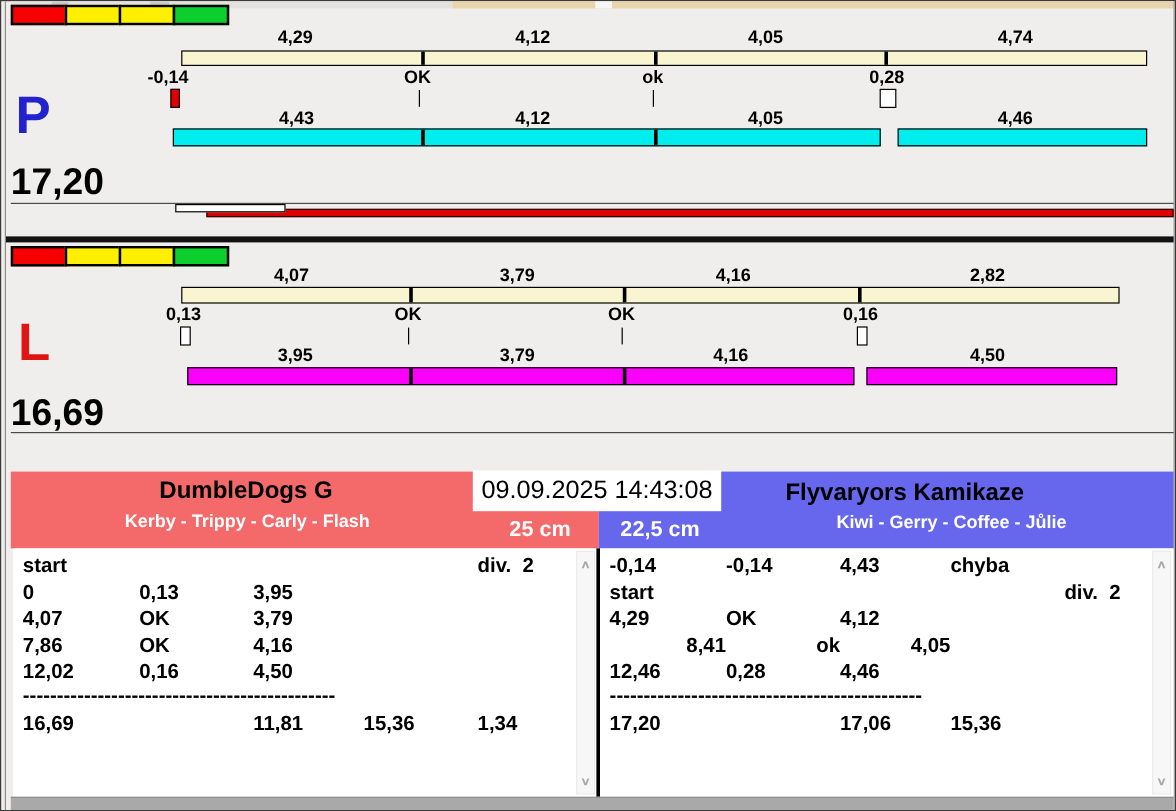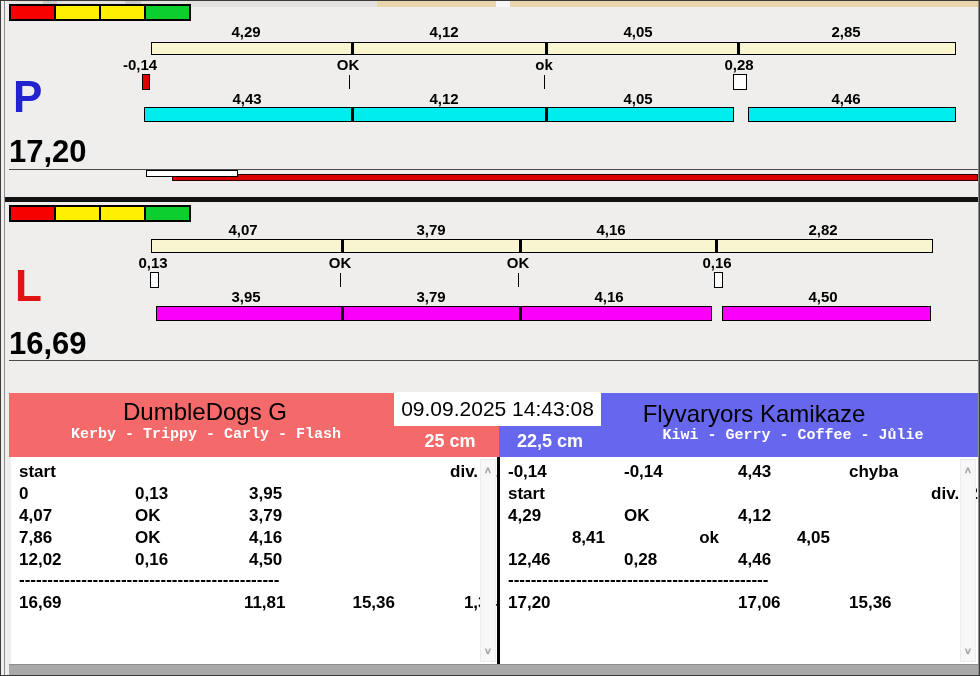--- a/index.html
+++ b/index.html
@@ -28,28 +28,28 @@
   .lbl{position:absolute;transform:translateX(-50%);font-size:15px;font-weight:bold;color:#000;white-space:nowrap;line-height:15px;}
   .marker{position:absolute;border:1px solid #000;box-sizing:border-box;}
   .marker.redfill{background:#e00000;}
   .marker.whitefill{background:#fff;}
   .tickline{position:absolute;width:1px;background:#000;}
   .big-letter{position:absolute;font-size:44px;font-weight:bold;line-height:40px;}
   .big-total{position:absolute;font-size:31px;font-weight:bold;color:#000;line-height:30px;}
   .hline{position:absolute;background:#4a4a4a;}
   
   .hdr{position:absolute;top:392px;height:64px;}
-  .hdr-title{position:absolute;transform:translateX(-50%);font-size:24px;font-weight:normal;color:#000;white-space:nowrap;}
-  .hdr-dogs{position:absolute;transform:translateX(-50%);font-size:15px;font-weight:bold;color:#fff;white-space:nowrap;font-family:Liberation Mono, monospace;}
+  .hdr-title{position:absolute;transform:translateX(-50%);font-size:20px;font-weight:bold;color:#000;white-space:nowrap;}
+  .hdr-dogs{position:absolute;transform:translateX(-50%);font-size:15px;font-weight:bold;color:#fff;white-space:nowrap;}
   .hdr-cm{position:absolute;transform:translateX(-50%);font-size:18px;font-weight:bold;color:#fff;white-space:nowrap;}
   .datebox{position:absolute;left:393px;top:391px;width:207px;height:34px;background:#fff;
     display:flex;align-items:center;justify-content:center;font-size:21px;color:#000;white-space:nowrap;}
   
   .panel{position:absolute;top:456px;height:207px;background:#fff;}
-  .trow{position:absolute;left:0;right:0;display:flex;padding-left:8px;font-size:17px;font-weight:bold;line-height:20px;color:#000;gap:19px;}
+  .trow{position:absolute;left:0;right:0;display:flex;padding-left:8px;font-size:17px;font-weight:bold;line-height:20px;color:#000;}
   .trow .c{white-space:pre;overflow:visible;}
   .c1{width:97px;} .c2{width:95px;} .c3{width:92px;} .c4{width:95px;} .c5{flex:1;}
   .sep{position:absolute;left:8px;font-size:17px;font-weight:bold;letter-spacing:0;line-height:14px;white-space:nowrap;color:#000;}
   .sbar{position:absolute;width:16px;height:203px;background:#f7f7f7;border:1px solid #ececec;box-sizing:border-box;}
   .sarrow{position:absolute;left:0;width:100%;text-align:center;color:#a9a9a9;font-size:12px;font-weight:bold;line-height:12px;transform:scaleY(.75);}
   .strip{position:absolute;}
 </style>
 </head>
 <body>
 
@@ -69,21 +69,21 @@
     <div class="blk yel"></div>
     <div class="blk grn"></div>
   </div>
 
   <span class="big-letter" style="left:12px;top:76px;color:#2222cf;">P</span>
   <span class="big-total" style="left:8px;top:136px;">17,20</span>
 
   <span class="lbl" style="left:245px;top:23px;">4,29</span>
   <span class="lbl" style="left:443px;top:23px;">4,12</span>
   <span class="lbl" style="left:637px;top:23px;">4,05</span>
-  <span class="lbl" style="left:845px;top:23px;">2,85</span>
+  <span class="lbl" style="left:845px;top:23px;">4,74</span>
 
   <div class="bar cream" style="left:150px;top:41px;width:805px;height:13px;">
     <i class="tick" style="left:199px;"></i>
     <i class="tick" style="left:393px;"></i>
     <i class="tick" style="left:585px;"></i>
   </div>
 
   <span class="lbl" style="left:139px;top:56px;">-0,14</span>
   <span class="lbl" style="left:347px;top:56px;">OK</span>
   <span class="lbl" style="left:543px;top:56px;">ok</span>

